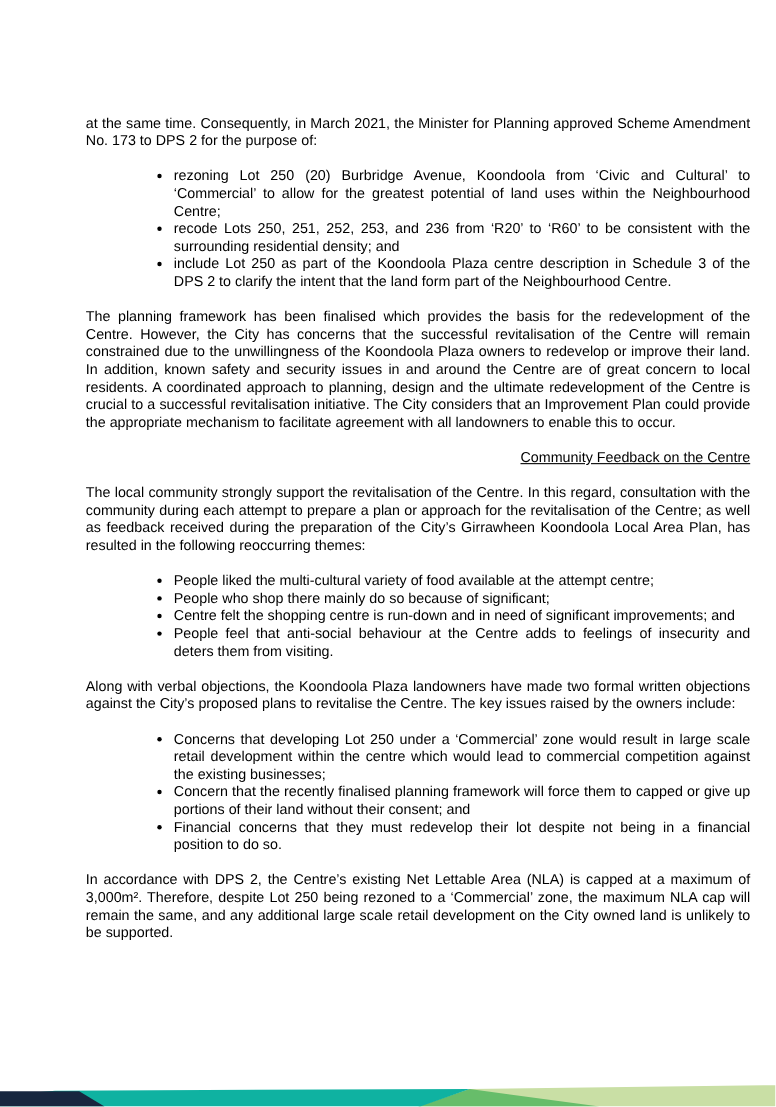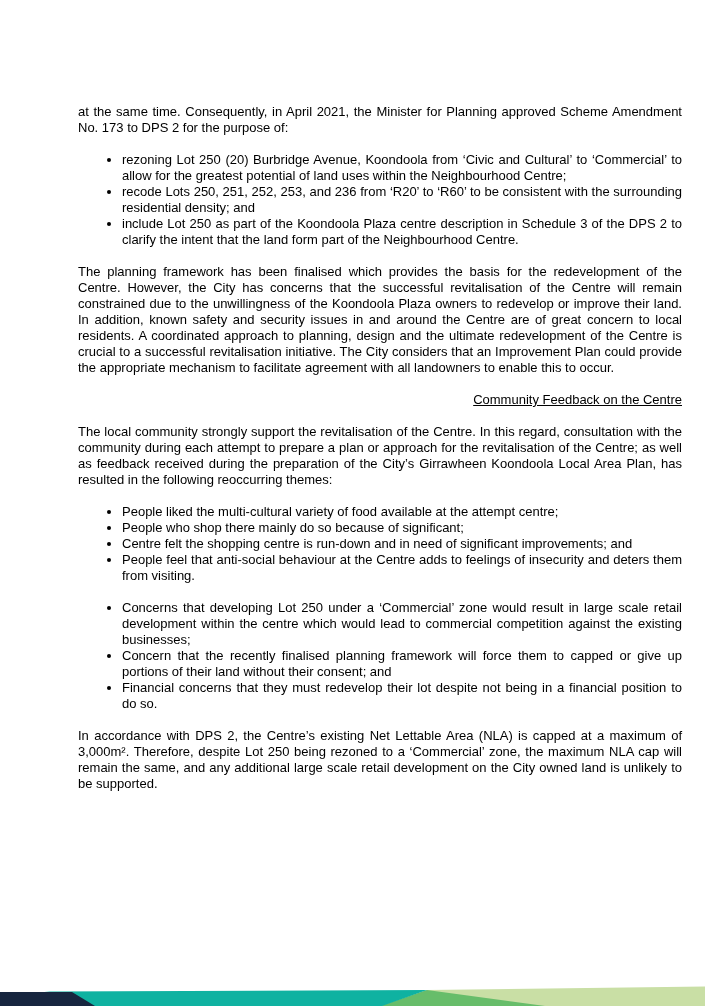--- a/index.html
+++ b/index.html
@@ -25,34 +25,35 @@
     text-align: right;
   }
   ul.bullets {
     margin: 0 0 16px 0;
     padding: 0 0 0 44px;
     list-style: disc outside;
   }
   ul.bullets li {
     text-align: justify;
     padding-left: 0;
+    margin-left: 36px;
   }
   .footer-art {
     position: absolute;
     left: 0; bottom: 0;
     width: 705px; height: 22px;
     display: block;
   }
 </style>
 </head>
 <body>
 
 <div class="content">
 
-  <p>at the same time. Consequently, in April 2021, the Minister for Planning approved Scheme Amendment No. 173 to DPS 2 for the purpose of:</p>
+  <p>at the same time. Consequently, in March 2021, the Minister for Planning approved Scheme Amendment No. 173 to DPS 2 for the purpose of:</p>
 
   <ul class="bullets">
     <li>rezoning Lot 250 (20) Burbridge Avenue, Koondoola from ‘Civic and Cultural’ to ‘Commercial’ to allow for the greatest potential of land uses within the Neighbourhood Centre;</li>
     <li>recode Lots 250, 251, 252, 253, and 236 from ‘R20’ to ‘R60’ to be consistent with the surrounding residential density; and</li>
     <li>include Lot 250 as part of the Koondoola Plaza centre description in Schedule 3 of the DPS 2 to clarify the intent that the land form part of the Neighbourhood Centre.</li>
   </ul>
 
   <p>The planning framework has been finalised which provides the basis for the redevelopment of the Centre. However, the City has concerns that the successful revitalisation of the Centre will remain constrained due to the unwillingness of the Koondoola Plaza owners to redevelop or improve their land. In addition, known safety and security issues in and around the Centre are of great concern to local residents.  A coordinated approach to planning, design and the ultimate redevelopment of the Centre is crucial to a successful revitalisation initiative. The City considers that an Improvement Plan could provide the appropriate mechanism to facilitate agreement with all landowners to enable this to occur.</p>
 
   <p class="heading">Community Feedback on the Centre</p>
@@ -60,20 +61,21 @@
   <p>The local community strongly support the revitalisation of the Centre. In this regard, consultation with the community during each attempt to prepare a plan or approach for the revitalisation of the Centre; as well as feedback received during the preparation of the City’s Girrawheen Koondoola Local Area Plan, has resulted in the following reoccurring themes:</p>
 
   <ul class="bullets">
     <li>People liked the multi-cultural variety of food available at the attempt centre;</li>
     <li>People who shop there mainly do so because of significant;</li>
     <li>Centre felt the shopping centre is run-down and in need of significant improvements; and</li>
     <li>People feel that anti-social behaviour at the Centre adds to feelings of insecurity and deters them from visiting.</li>
   </ul>
 
 
+  <p>Along with verbal objections, the Koondoola Plaza landowners have made two formal written objections against the City’s proposed plans to revitalise the Centre. The key issues raised by the owners include:</p>
 
   <ul class="bullets">
     <li>Concerns that developing Lot 250 under a ‘Commercial’ zone would result in large scale retail development within the centre which would lead to commercial competition against the existing businesses;</li>
     <li>Concern that the recently finalised planning framework will force them to capped or give up portions of their land without their consent; and</li>
     <li>Financial concerns that they must redevelop their lot despite not being in a financial position to do so.</li>
   </ul>
 
   <p>In accordance with DPS 2, the Centre’s existing Net Lettable Area (NLA) is capped at a maximum of 3,000m².  Therefore, despite Lot 250 being rezoned to a ‘Commercial’ zone, the maximum NLA cap will remain the same, and any additional large scale retail development on the City owned land is unlikely to be supported.</p>
 
 </div>

